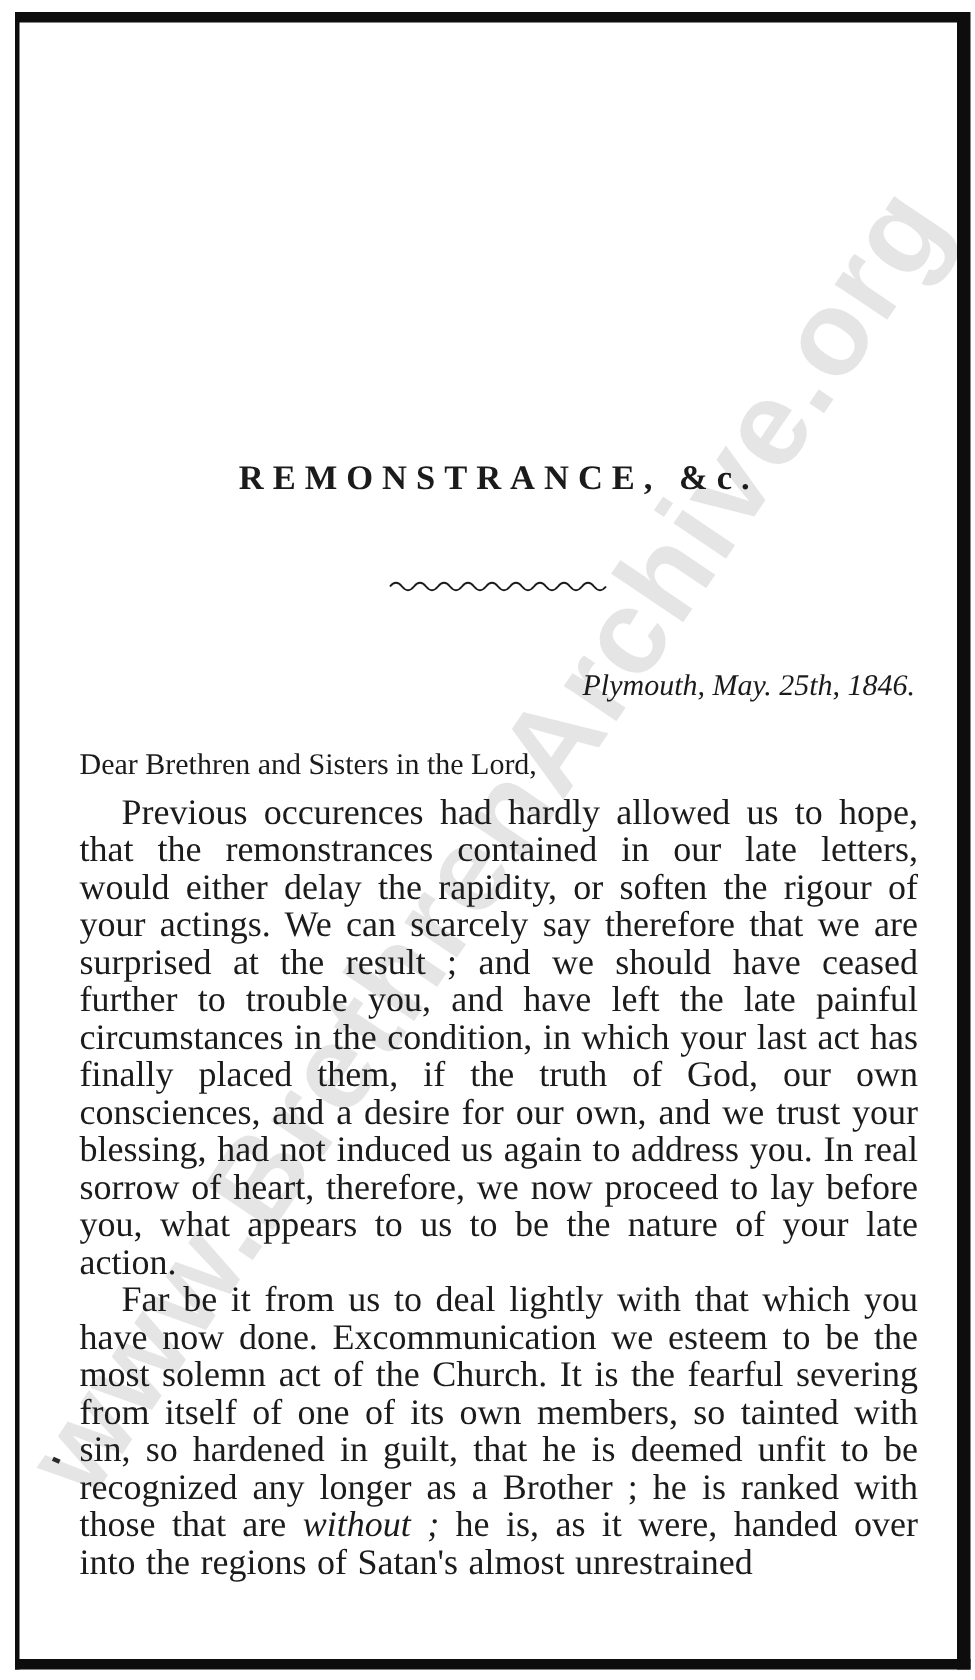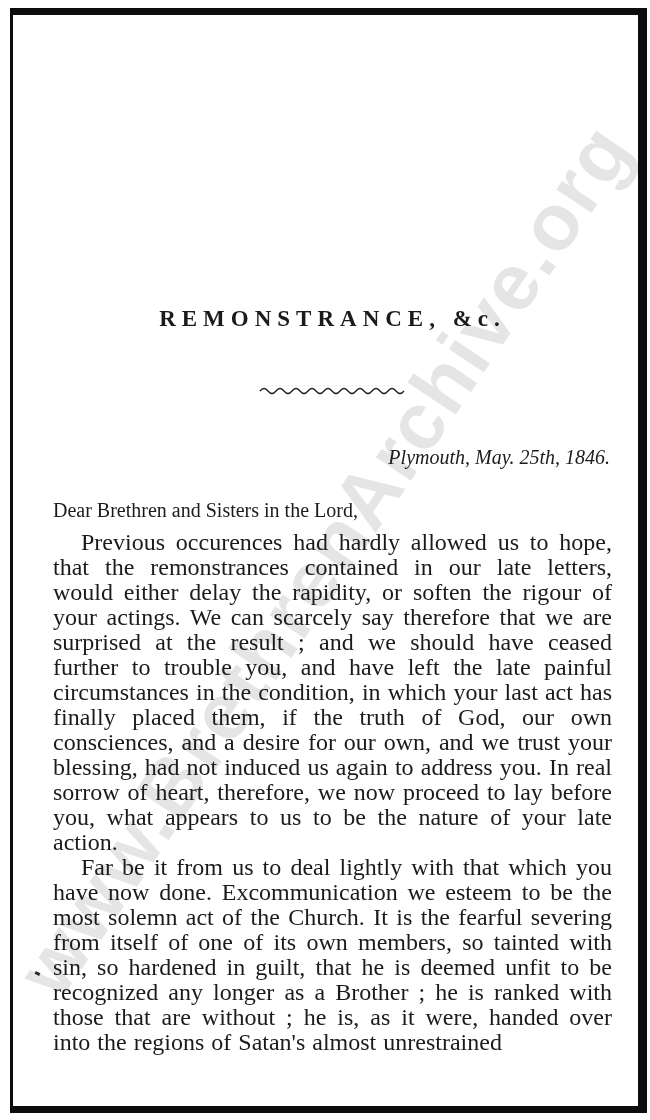--- a/index.html
+++ b/index.html
@@ -87,20 +87,21 @@
     font-size: 24px;
     line-height: 25px;
     text-align: justify;
     text-indent: 28px;
     word-spacing: 1px;
   }
   p.body-para + p.body-para {
     margin-top: 0;
   }
   .em {
+    font-style: italic;
   }
   .ink-speck {
     position: absolute;
     left: 35px;
     top: 972px;
     width: 5px;
     height: 3px;
     background: #2a2a2a;
     transform: rotate(25deg);
     z-index: 2;

